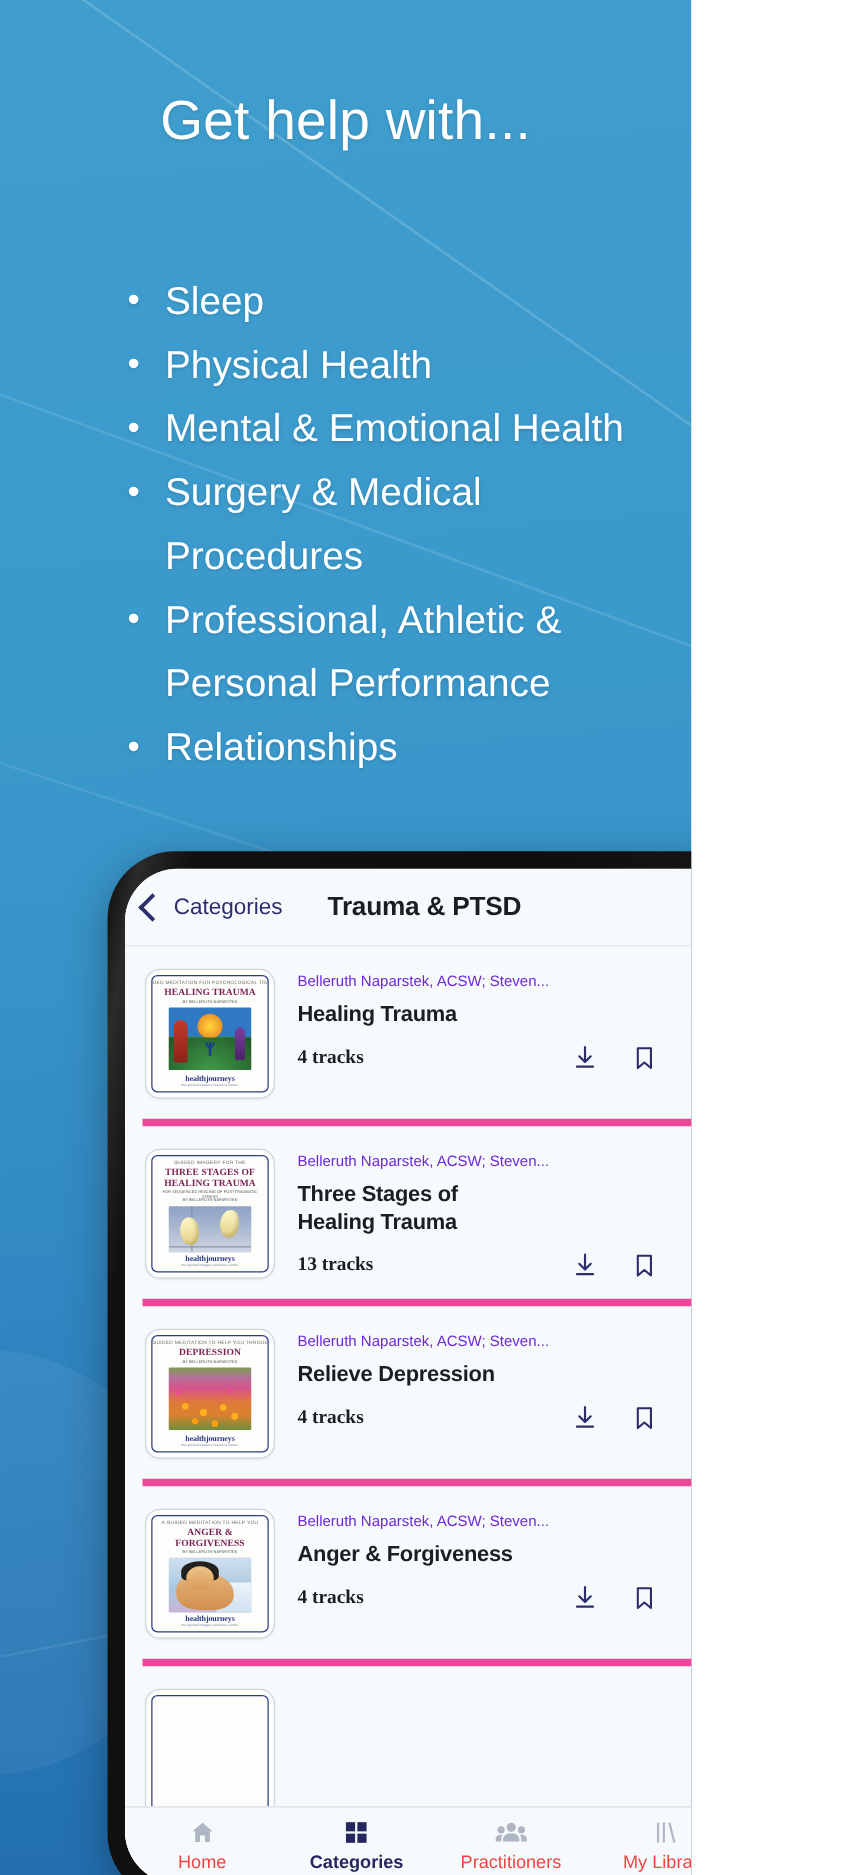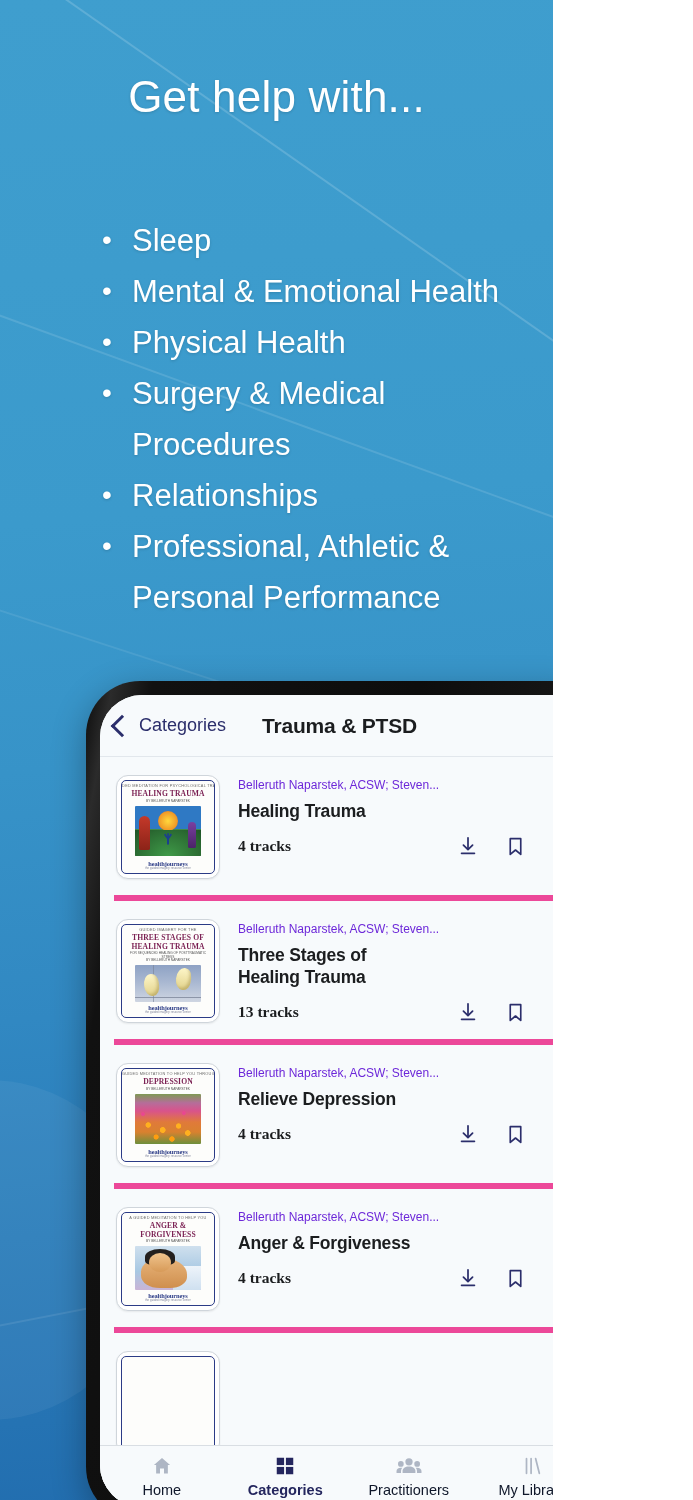--- a/index.html
+++ b/index.html
@@ -394,21 +394,21 @@
     flex: 1;
     display: flex;
     flex-direction: column;
     align-items: center;
     justify-content: center;
     gap: 5px;
     cursor: pointer;
   }
   .tab-label {
     font-size: 14.5px;
-    color: #0f172a;
+    color: #ef4444;
   }
   .tab.active .tab-label {
     color: #24265e;
     font-weight: 700;
   }
   .tab svg { display:block; }
 </style>
 </head>
 <body>
 
@@ -418,26 +418,26 @@
   <div class="bg-circle-left"></div>
   <div class="bg-line l1"></div>
   <div class="bg-line l2"></div>
   <div class="bg-line l3"></div>
   <div class="bg-line l4"></div>
 
   <div class="headline">Get help with...</div>
 
   <ul class="bullets">
     <li>Sleep</li>
+    <li>Physical Health</li>
     <li>Mental &amp; Emotional Health</li>
-    <li>Physical Health</li>
     <li>Surgery &amp; Medical Procedures</li>
-    <li>Relationships</li>
     <li style="white-space:pre-line">Professional, Athletic &amp;
 Personal Performance</li>
+    <li>Relationships</li>
   </ul>
 
   <div class="phone">
     <div class="phone-inner">
 
       <div class="app-header">
         <div class="back-group">
           <span class="chev"></span>
           <span class="back-label">Categories</span>
         </div>

